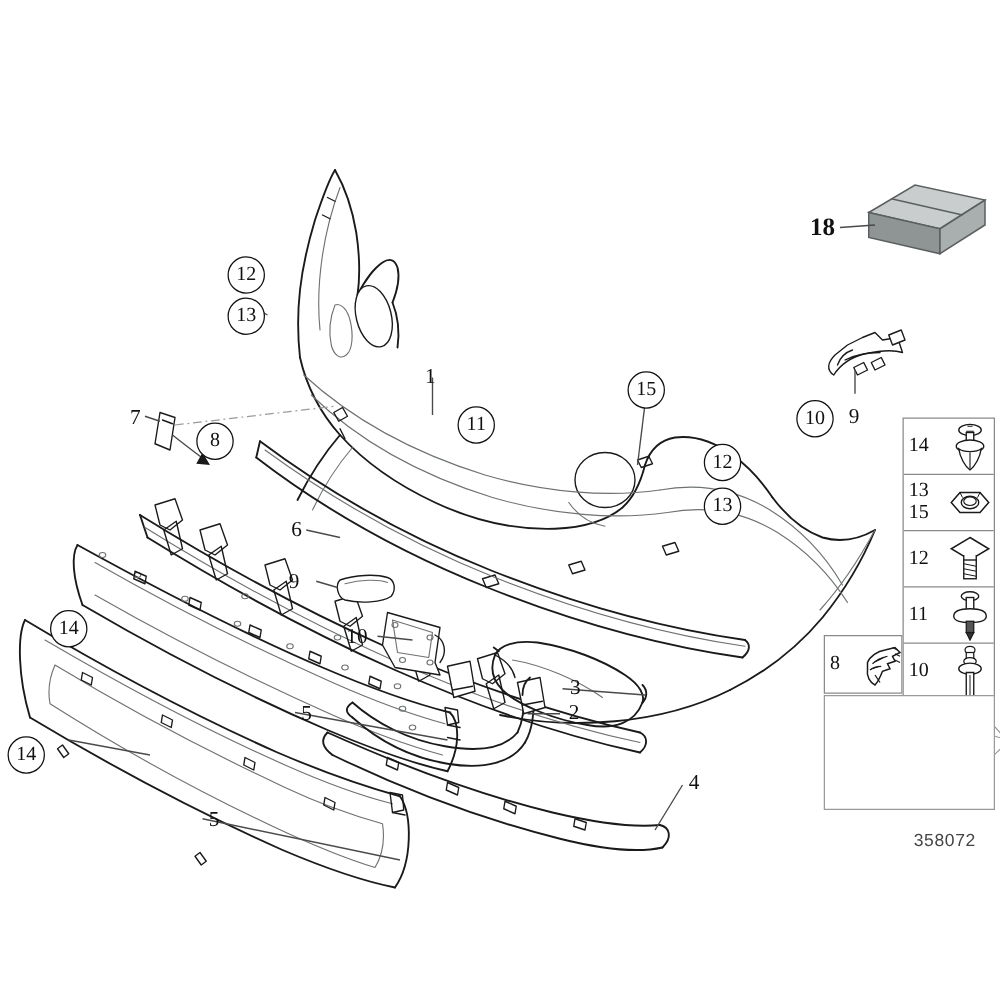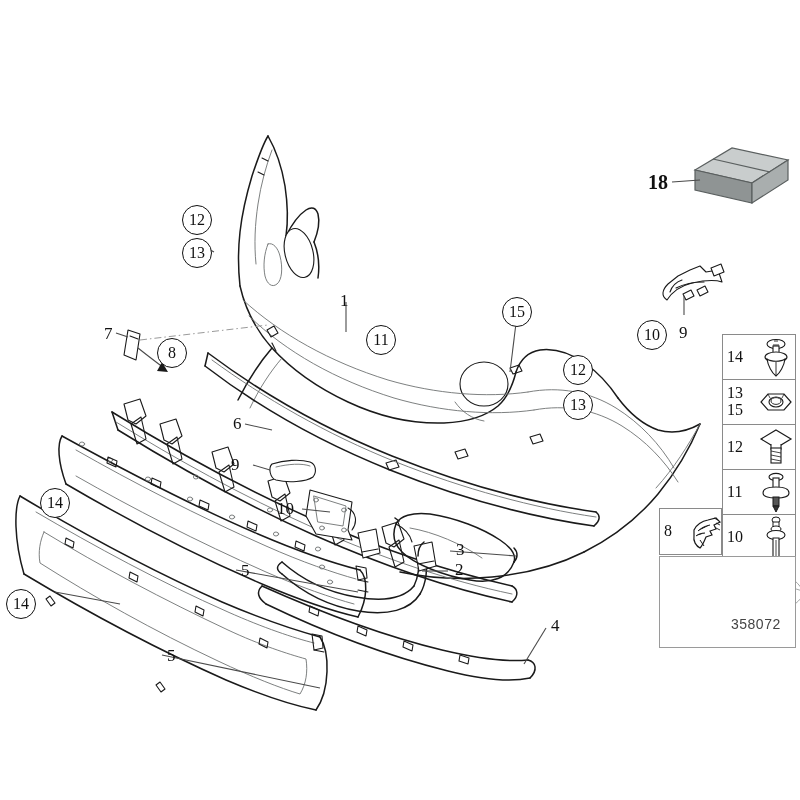--- a/index.html
+++ b/index.html
@@ -28,21 +28,21 @@
       display:flex;flex-direction:column;justify-content:center;line-height:1.05;}
   .legend-ico{flex:1;display:flex;align-items:center;justify-content:center;height:100%;}
 
   .legend8{position:absolute;left:659px;top:508px;width:63px;height:47px;
       border:1px solid #8a8a8a;box-sizing:border-box;background:#fff;
       display:flex;align-items:center;}
   .legend8 .legend-num{width:22px;flex:0 0 22px;}
 
   .carbox{position:absolute;left:659px;top:556px;width:137px;height:92px;
       border:1px solid #9a9a9a;box-sizing:border-box;background:#fff;}
-  .drawing-no{position:absolute;left:731px;top:616px;font-family:"Liberation Sans",sans-serif;
+  .drawing-no{position:absolute;left:731px;top:664px;font-family:"Liberation Sans",sans-serif;
       font-size:14px;letter-spacing:.5px;color:#444;}
 </style>
 </head>
 <body>
 
 <div id="stage">
 
   <svg id="art" viewBox="0 0 800 800">
     <defs>
       <style>

